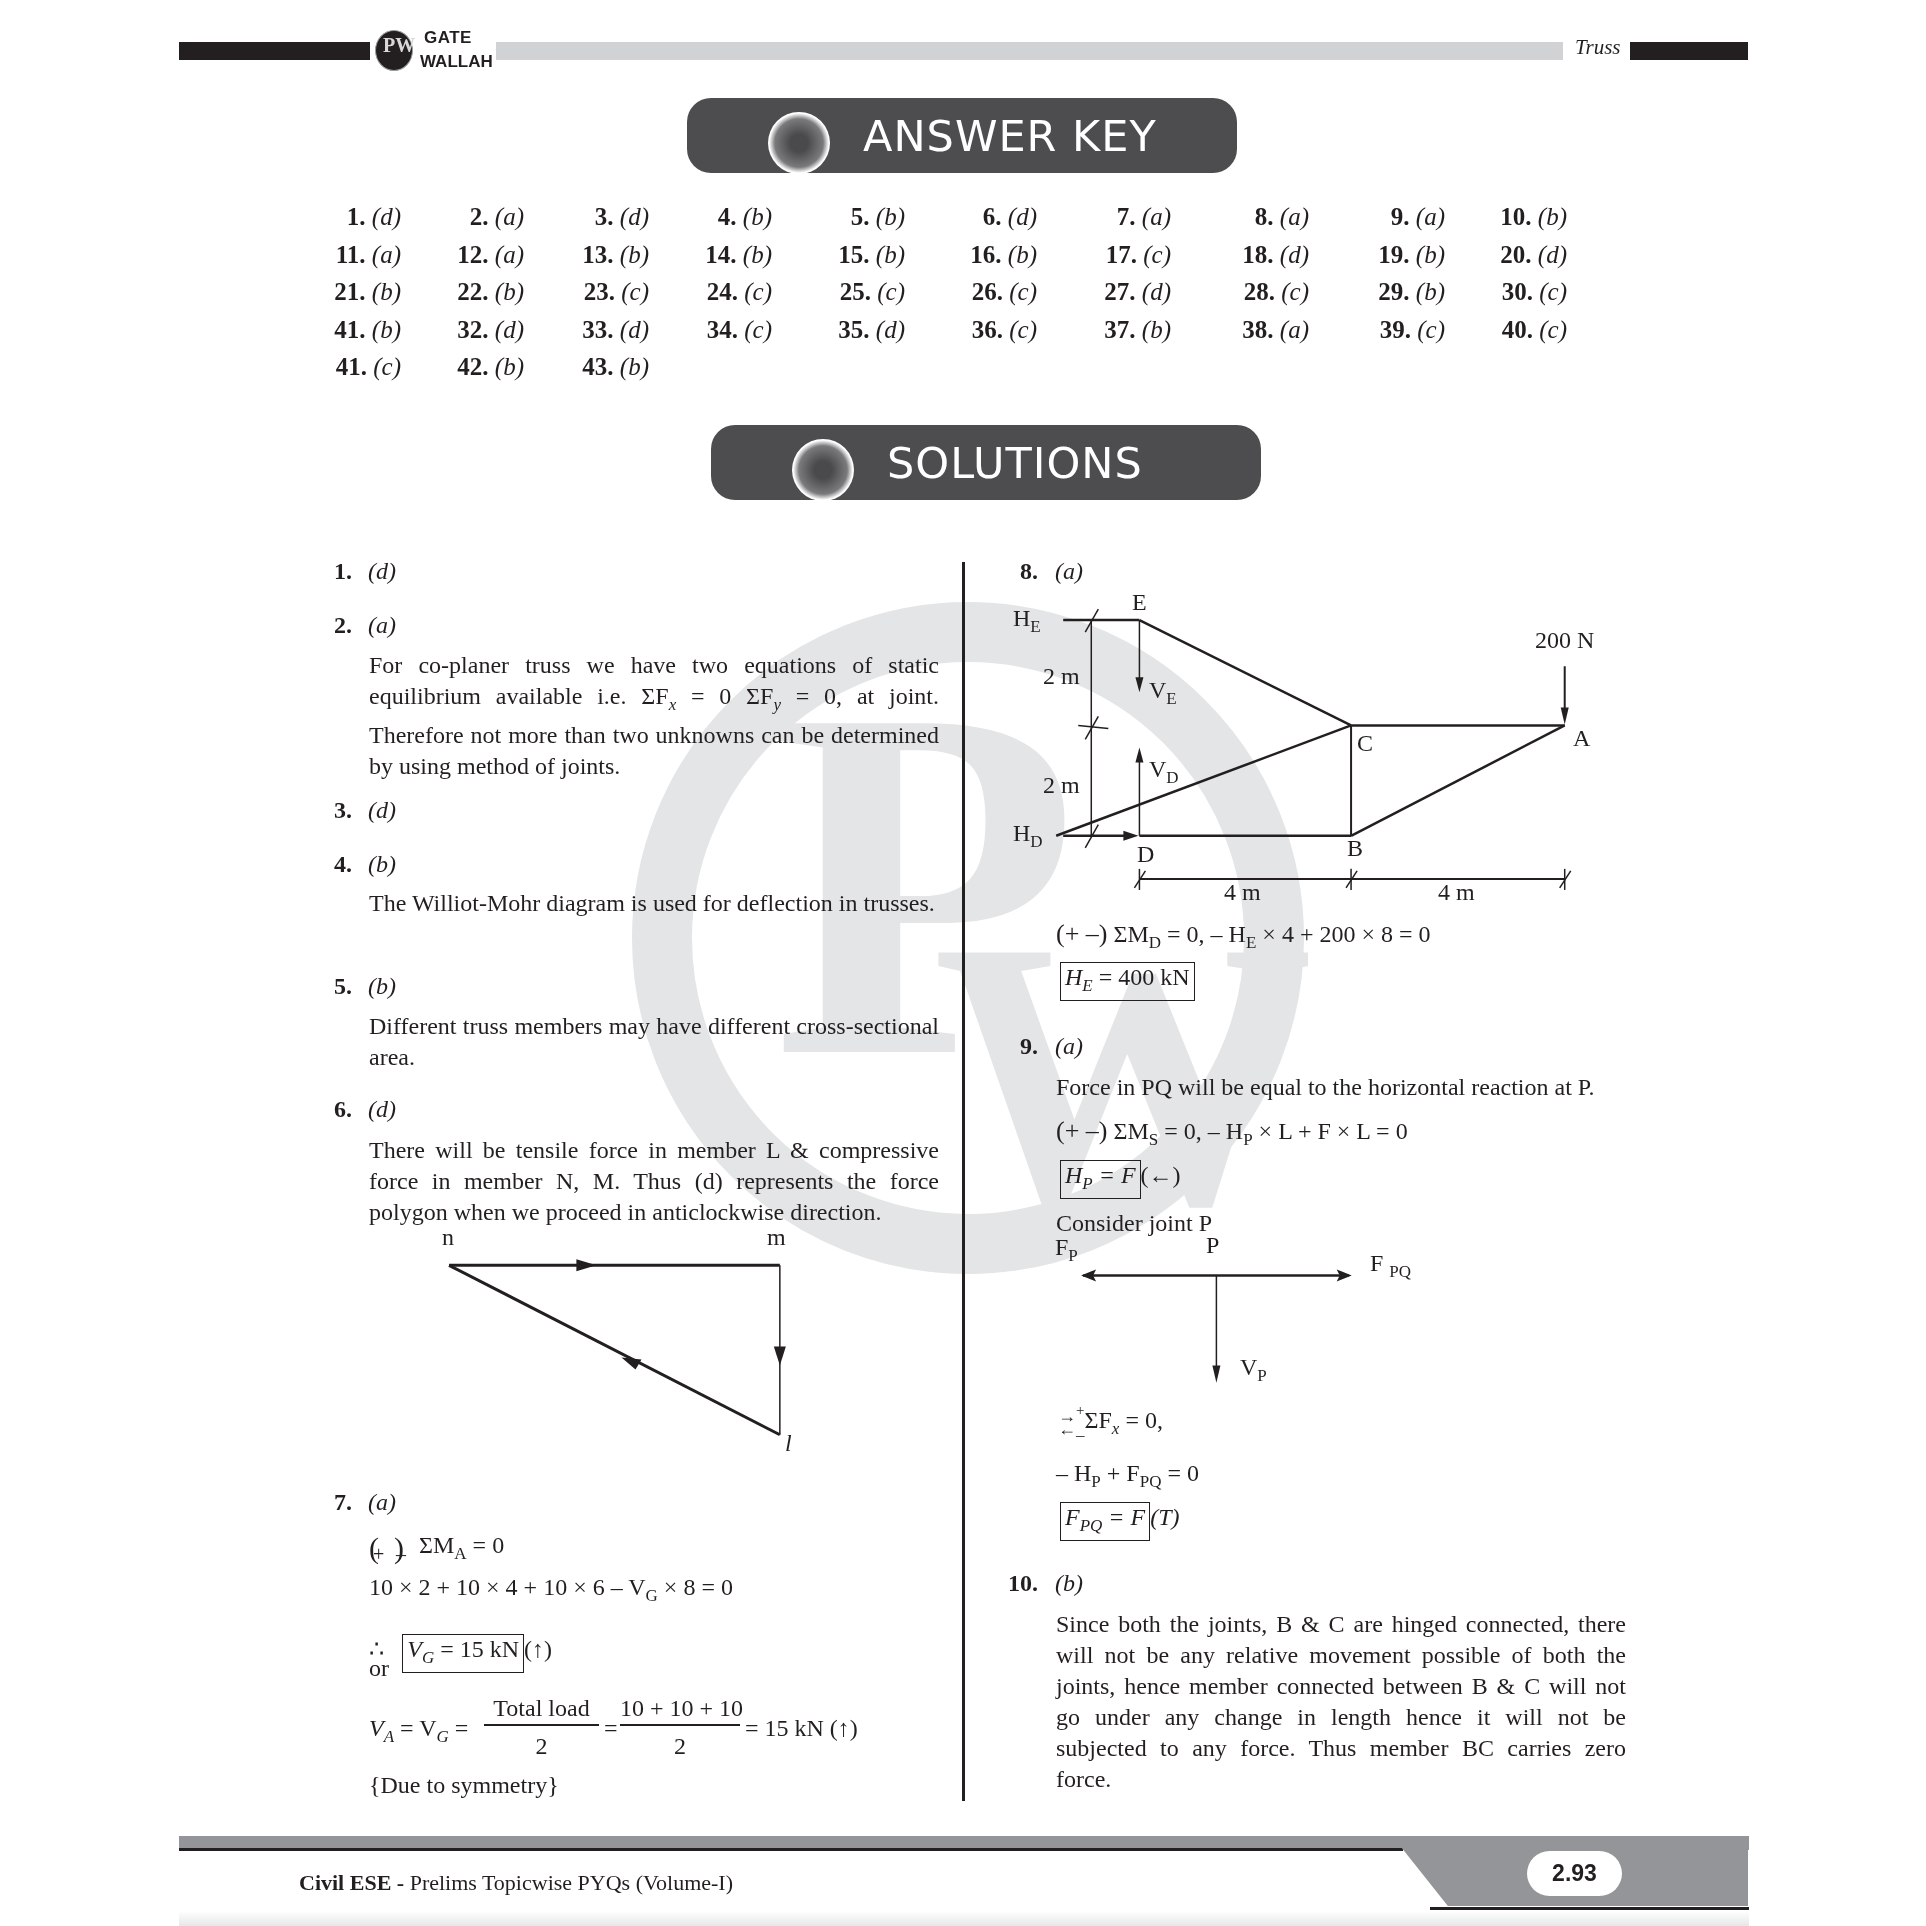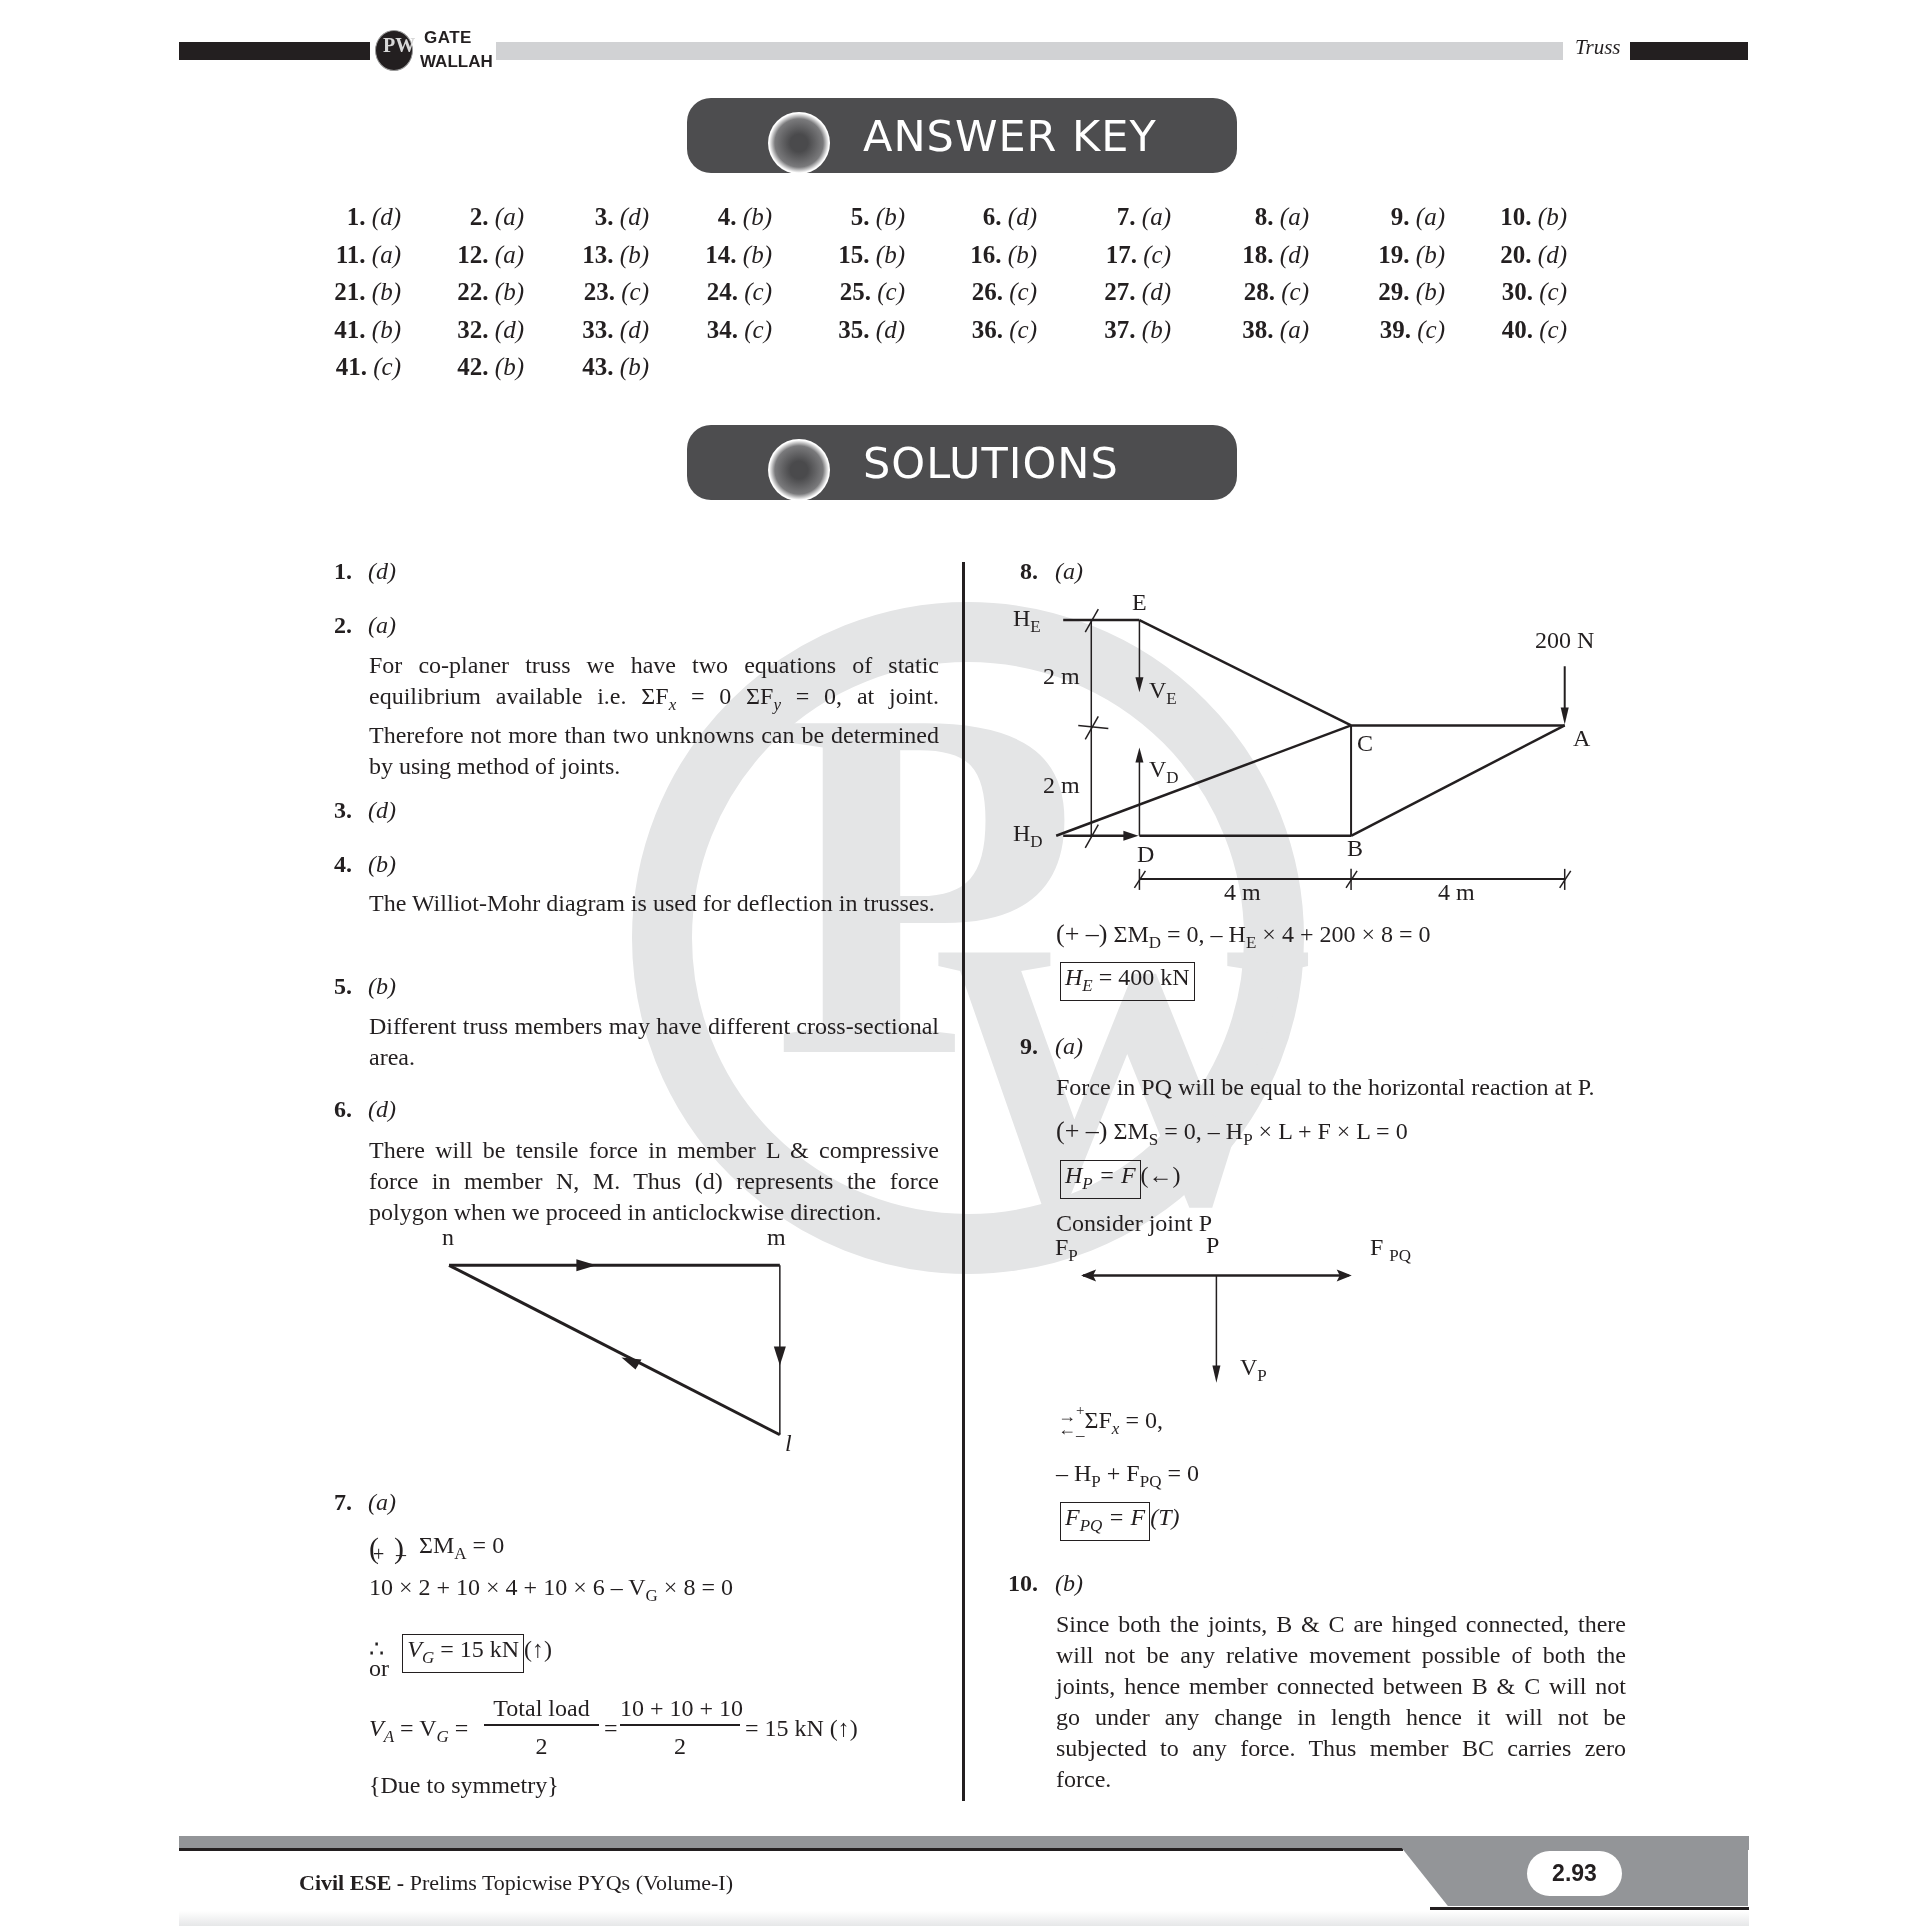--- a/index.html
+++ b/index.html
@@ -121,21 +121,21 @@
     <div class="ak-cell" style="position: absolute; left: 947px; top: 316px;"><b>36.</b> <i>(c)</i></div>
     <div class="ak-cell" style="position: absolute; left: 1081px; top: 316px;"><b>37.</b> <i>(b)</i></div>
     <div class="ak-cell" style="position: absolute; left: 1219px; top: 316px;"><b>38.</b> <i>(a)</i></div>
     <div class="ak-cell" style="position: absolute; left: 1355px; top: 316px;"><b>39.</b> <i>(c)</i></div>
     <div class="ak-cell" style="position: absolute; left: 1477px; top: 316px;"><b>40.</b> <i>(c)</i></div>
     <div class="ak-cell" style="position: absolute; left: 311px; top: 353px;"><b>41.</b> <i>(c)</i></div>
     <div class="ak-cell" style="position: absolute; left: 434px; top: 353px;"><b>42.</b> <i>(b)</i></div>
     <div class="ak-cell" style="position: absolute; left: 559px; top: 353px;"><b>43.</b> <i>(b)</i></div>
   </div>
 
-<div class="abs banner" style="top:425px;">
+<div class="abs banner" style="top:425px;margin-left:24px;">
   <div class="dot"></div>
   <div class="title">SOLUTIONS</div>
 </div>
 
 <div class="abs divider"></div>
 
 <span class="sol-num" style="left:334px;top:558px;">1.</span>
 <span class="sol-ans" style="left:368px;top:558px;">(d)</span>
 
 <span class="sol-num" style="left:334px;top:612px;">2.</span>
@@ -276,21 +276,21 @@
 <div class="abs" style="left:1053px;top:1234px;width:411px;height:166px;">
   <svg width="411" height="166" style="position:absolute;left:0;top:0;" viewBox="0 0 820 330">
     <line x1="60" y1="82" x2="590" y2="82" stroke="#231f20" stroke-width="5"></line>
     <polygon points="56,82 86,70 80,82 86,94" fill="#231f20"></polygon>
     <polygon points="596,82 566,70 572,82 566,94" fill="#231f20"></polygon>
     <line x1="326" y1="82" x2="326" y2="280" stroke="#231f20" stroke-width="3"></line>
     <polygon points="318,262 326,296 334,262" fill="#231f20"></polygon>
   </svg>
   <span class="lbl" style="left:2px;top:0;"><span>F</span><sub>P</sub></span>
   <span class="lbl" style="left:153px;top:-2px;">P</span>
-  <span class="lbl" style="left:317px;top:0;"><span>F</span> <sub>PQ</sub></span>
+  <span class="lbl" style="left:317px;top:16px;"><span>F</span> <sub>PQ</sub></span>
   <span class="lbl" style="left:187px;top:120px;"><span>V</span><sub>P</sub></span>
 </div>
 
 <div class="eq" style="left:1058px;top:1404px;">
   <span style="font-size:18px;display:inline-block;line-height:13px;vertical-align:middle;">→<sup>+</sup><br>←<sub>–</sub></span><span>ΣF</span><sub style="font-style:italic">x</sub><span> = 0,</span>
 </div>
 <div class="eq" style="left:1056px;top:1458px;"><span>– H</span><sub>P</sub><span> + F</span><sub>PQ</sub><span> = 0</span></div>
 <div class="eq" style="left:1060px;top:1502px;">
   <span class="boxed"><i>F</i><sub style="font-style:italic">PQ</sub><i> = F</i></span><i>(T)</i>
 </div>

